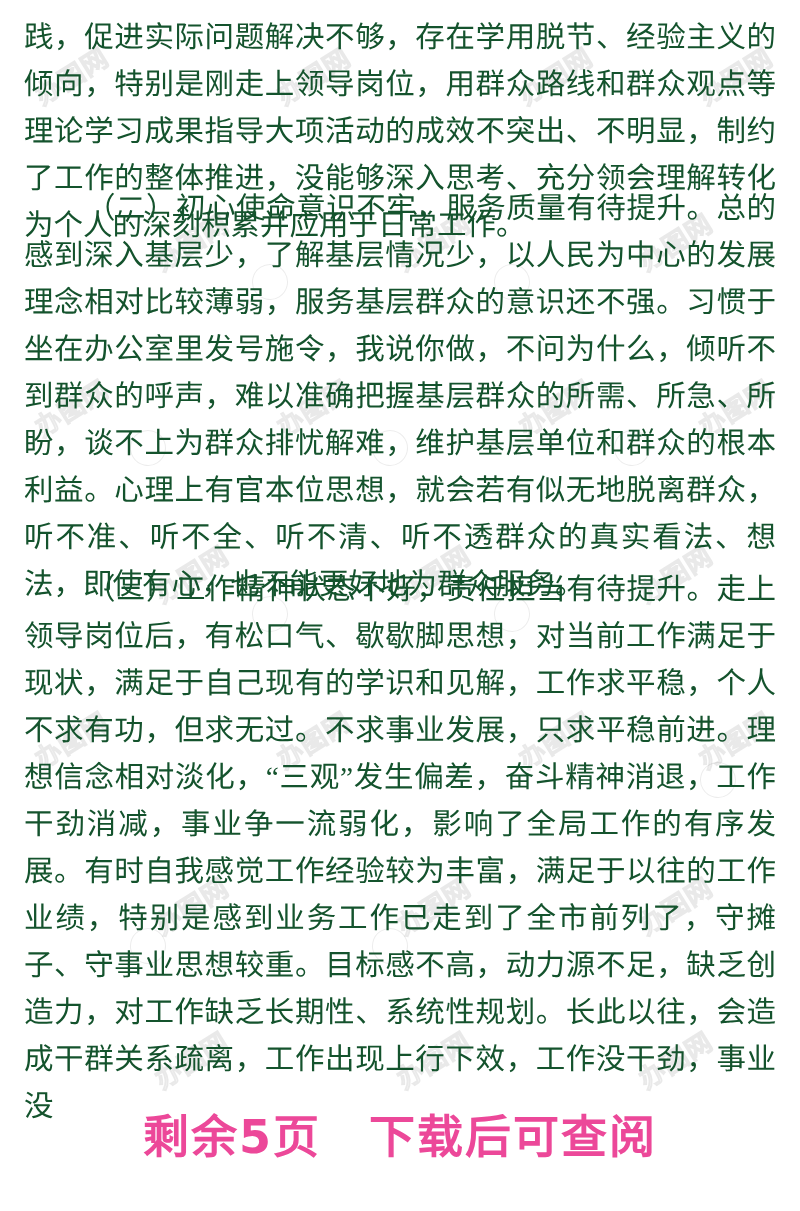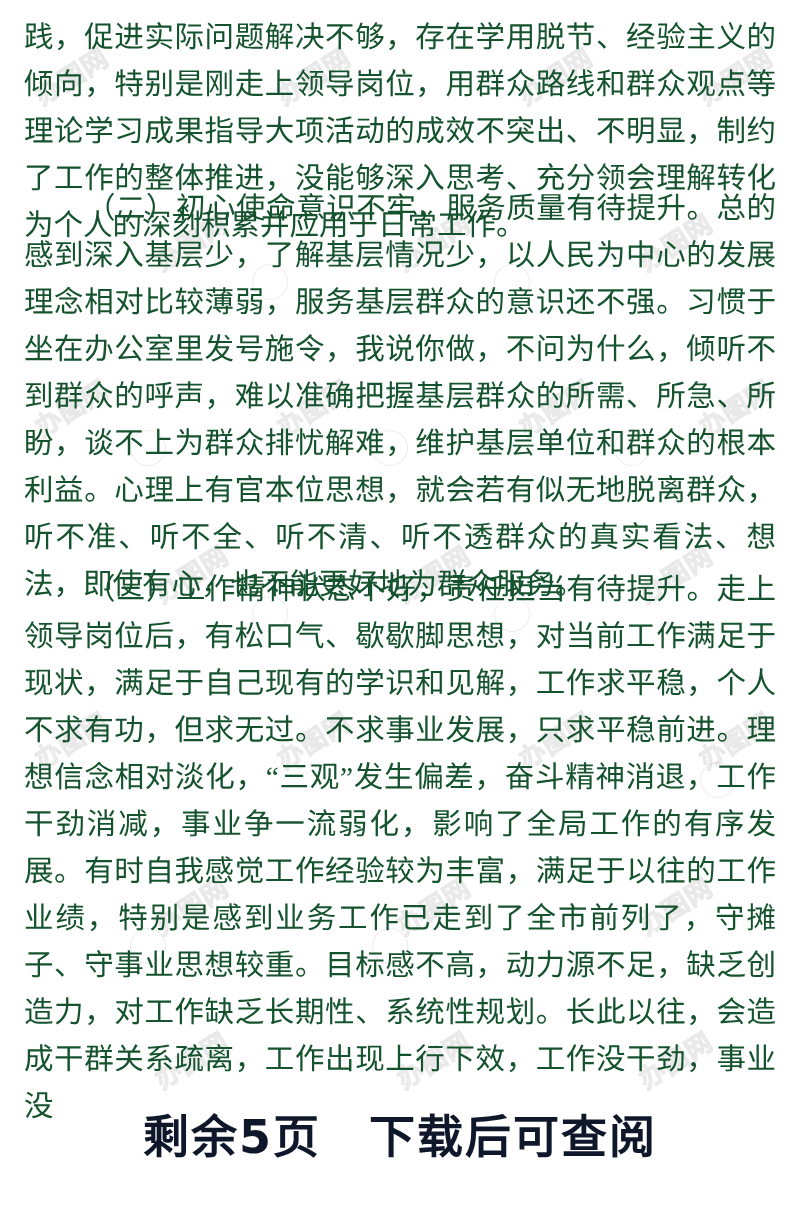--- a/index.html
+++ b/index.html
@@ -86,21 +86,21 @@
     top: 1100px;
     width: 800px;
     text-align: center;
     z-index: 4;
   }
   #bottom-banner .banner-text {
     display: inline-block;
     font-family: "DejaVu Sans", "Liberation Sans", sans-serif;
     font-size: 46px;
     font-weight: 700;
-    color: #0f172a;
+    color: #ec4899;
     letter-spacing: 2px;
     white-space: pre;
     user-select: none;
   }
 </style>
 </head>
 <body>
 
 <div id="page">
 

